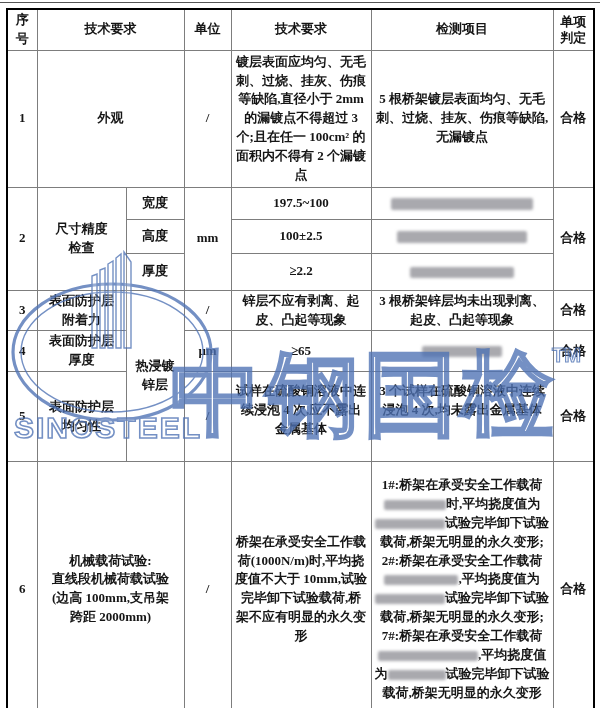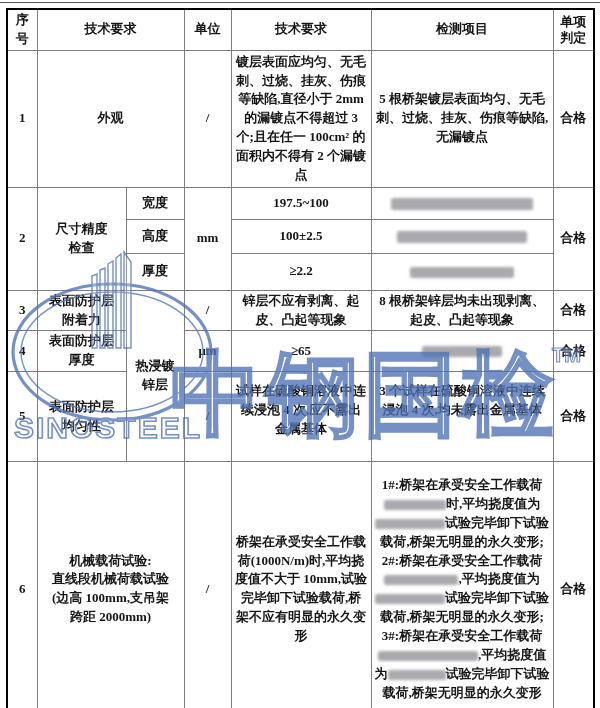--- a/index.html
+++ b/index.html
@@ -77,21 +77,21 @@
   </tr>
 
   <tr style="height:37px">
     <td>3</td>
     <td class="ml">表面防护层
 附着力</td>
     <td rowspan="3" class="ml">热浸镀
 锌层</td>
     <td>/</td>
     <td>锌层不应有剥离、起皮、凸起等现象</td>
-    <td>8 根桥架锌层均未出现剥离、起皮、凸起等现象</td>
+    <td>3 根桥架锌层均未出现剥离、起皮、凸起等现象</td>
     <td>合格</td>
   </tr>
 
   <tr style="height:34px">
     <td>4</td>
     <td class="ml">表面防护层
 厚度</td>
     <td>μm</td>
     <td>≥65</td>
     <td><span class="redact" style="width:80px;height:11px"></span></td>
@@ -112,21 +112,21 @@
     <td>6</td>
     <td colspan="2" class="ml">机械载荷试验:
 直线段机械荷载试验
 (边高 100mm,支吊架
 跨距 2000mm)</td>
     <td>/</td>
     <td>桥架在承受安全工作载荷(1000N/m)时,平均挠度值不大于 10mm,试验完毕卸下试验载荷,桥架不应有明显的永久变形</td>
     <td>
       <div class="res-block"><span>1#:桥架在承受安全工作载荷</span><span class="redact" style="width:62px;height:10px"></span><span>时,平均挠度值为</span><span class="redact" style="width:70px;height:10px"></span><span>试验完毕卸下试验载荷,桥架无明显的永久变形;</span></div>
       <div class="res-block"><span>2#:桥架在承受安全工作载荷</span><span class="redact" style="width:74px;height:10px"></span><span>,平均挠度值为</span><span class="redact" style="width:70px;height:10px"></span><span>试验完毕卸下试验载荷,桥架无明显的永久变形;</span></div>
-      <div class="res-block"><span>3#:桥架在承受安全工作载荷</span><span class="redact" style="width:100px;height:10px"></span><span>,平均挠度值为</span><span class="redact" style="width:58px;height:10px"></span><span>试验完毕卸下试验载荷,桥架无明显的永久变形</span></div>
+      <div class="res-block"><span>7#:桥架在承受安全工作载荷</span><span class="redact" style="width:100px;height:10px"></span><span>,平均挠度值为</span><span class="redact" style="width:58px;height:10px"></span><span>试验完毕卸下试验载荷,桥架无明显的永久变形</span></div>
     </td>
     <td>合格</td>
   </tr>
 </tbody>
   </table>
 
 <svg id="watermark" width="600" height="708" viewBox="0 0 600 708">
 
   <g stroke="#4e72b4" fill="none">
     <ellipse cx="112" cy="352" rx="99" ry="68" stroke-width="3.2"></ellipse>

